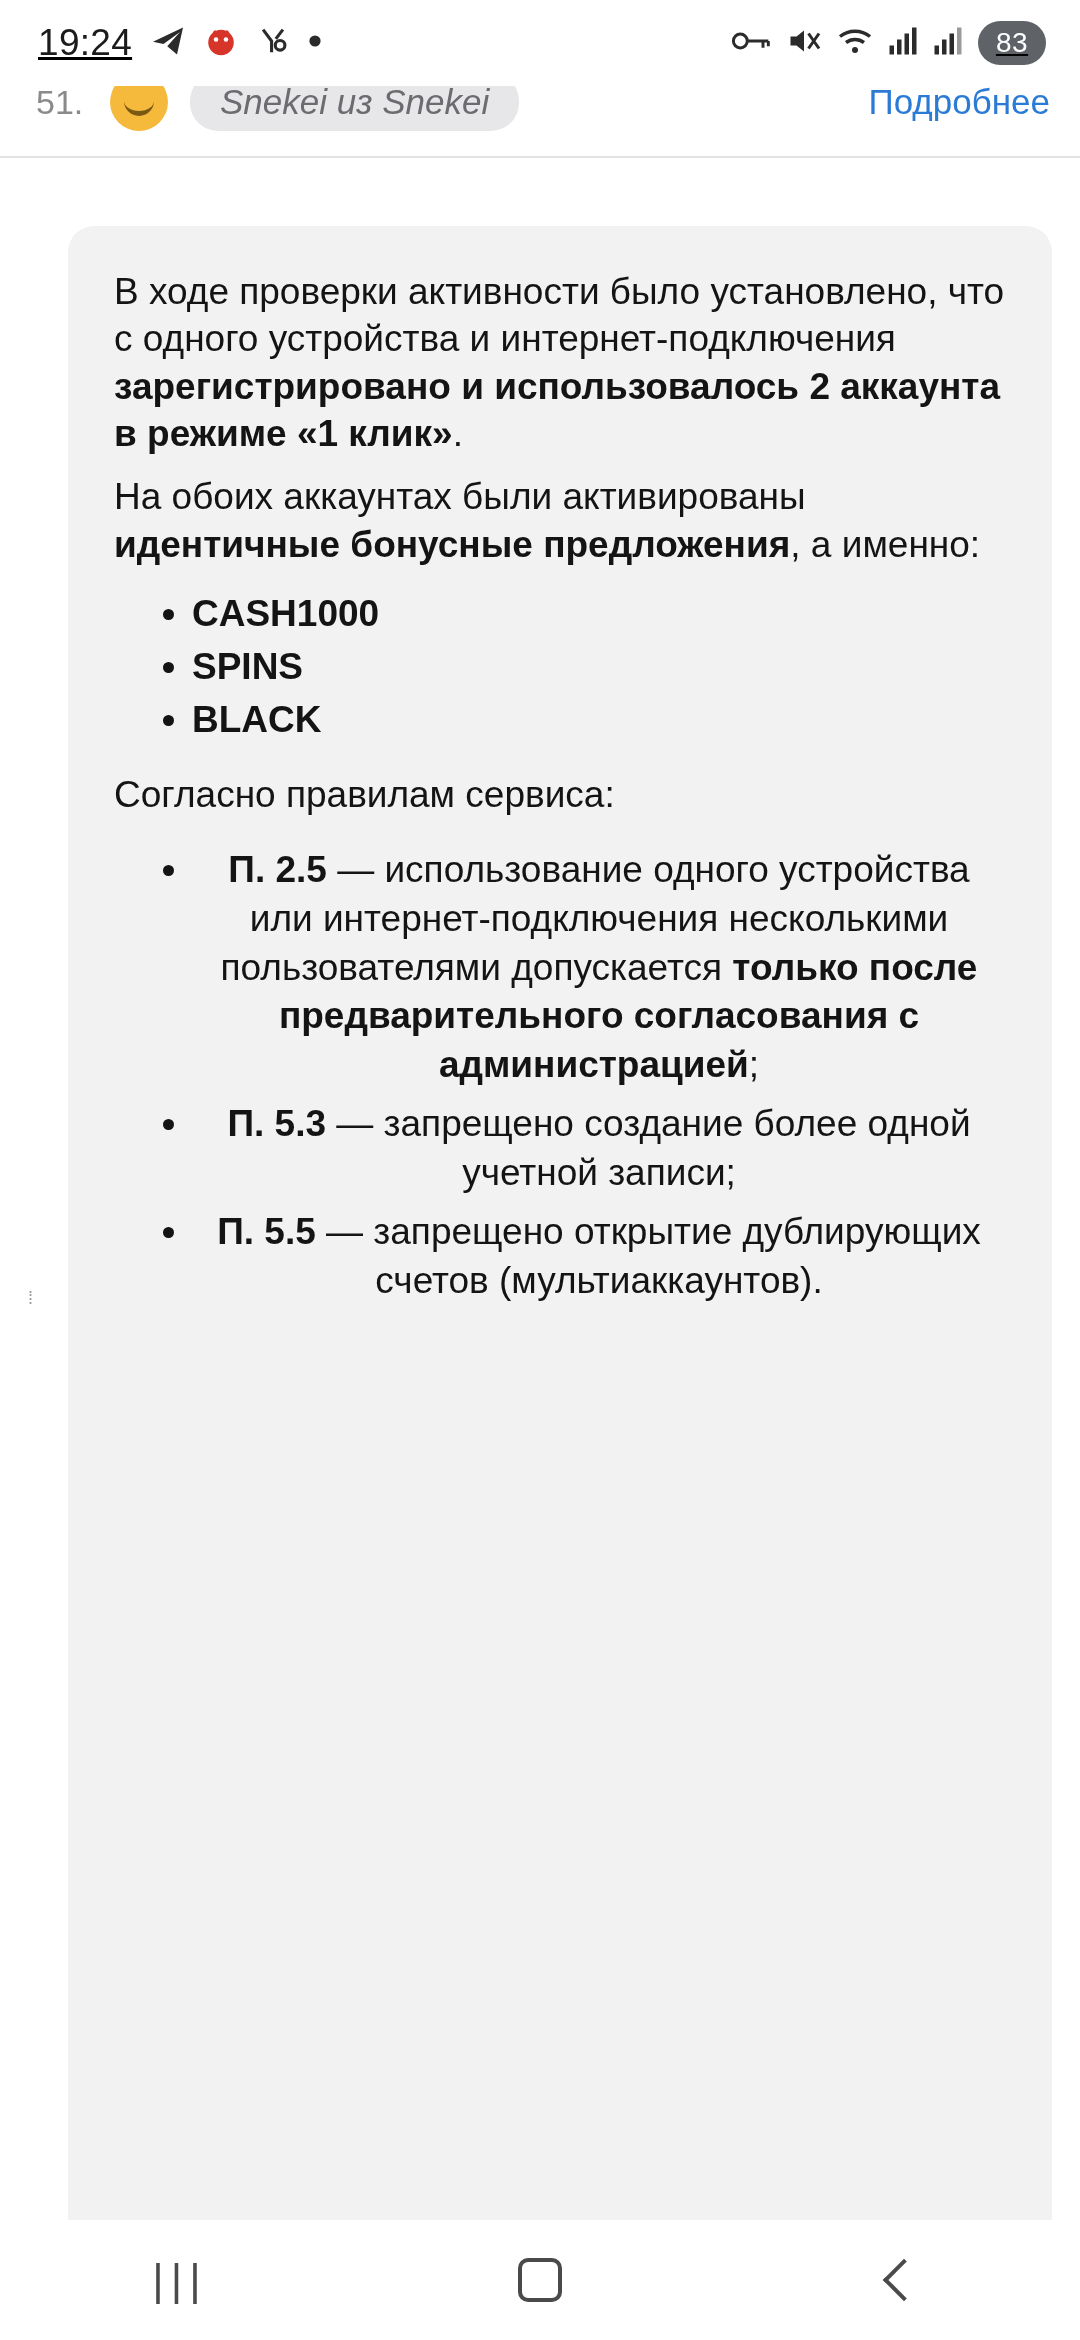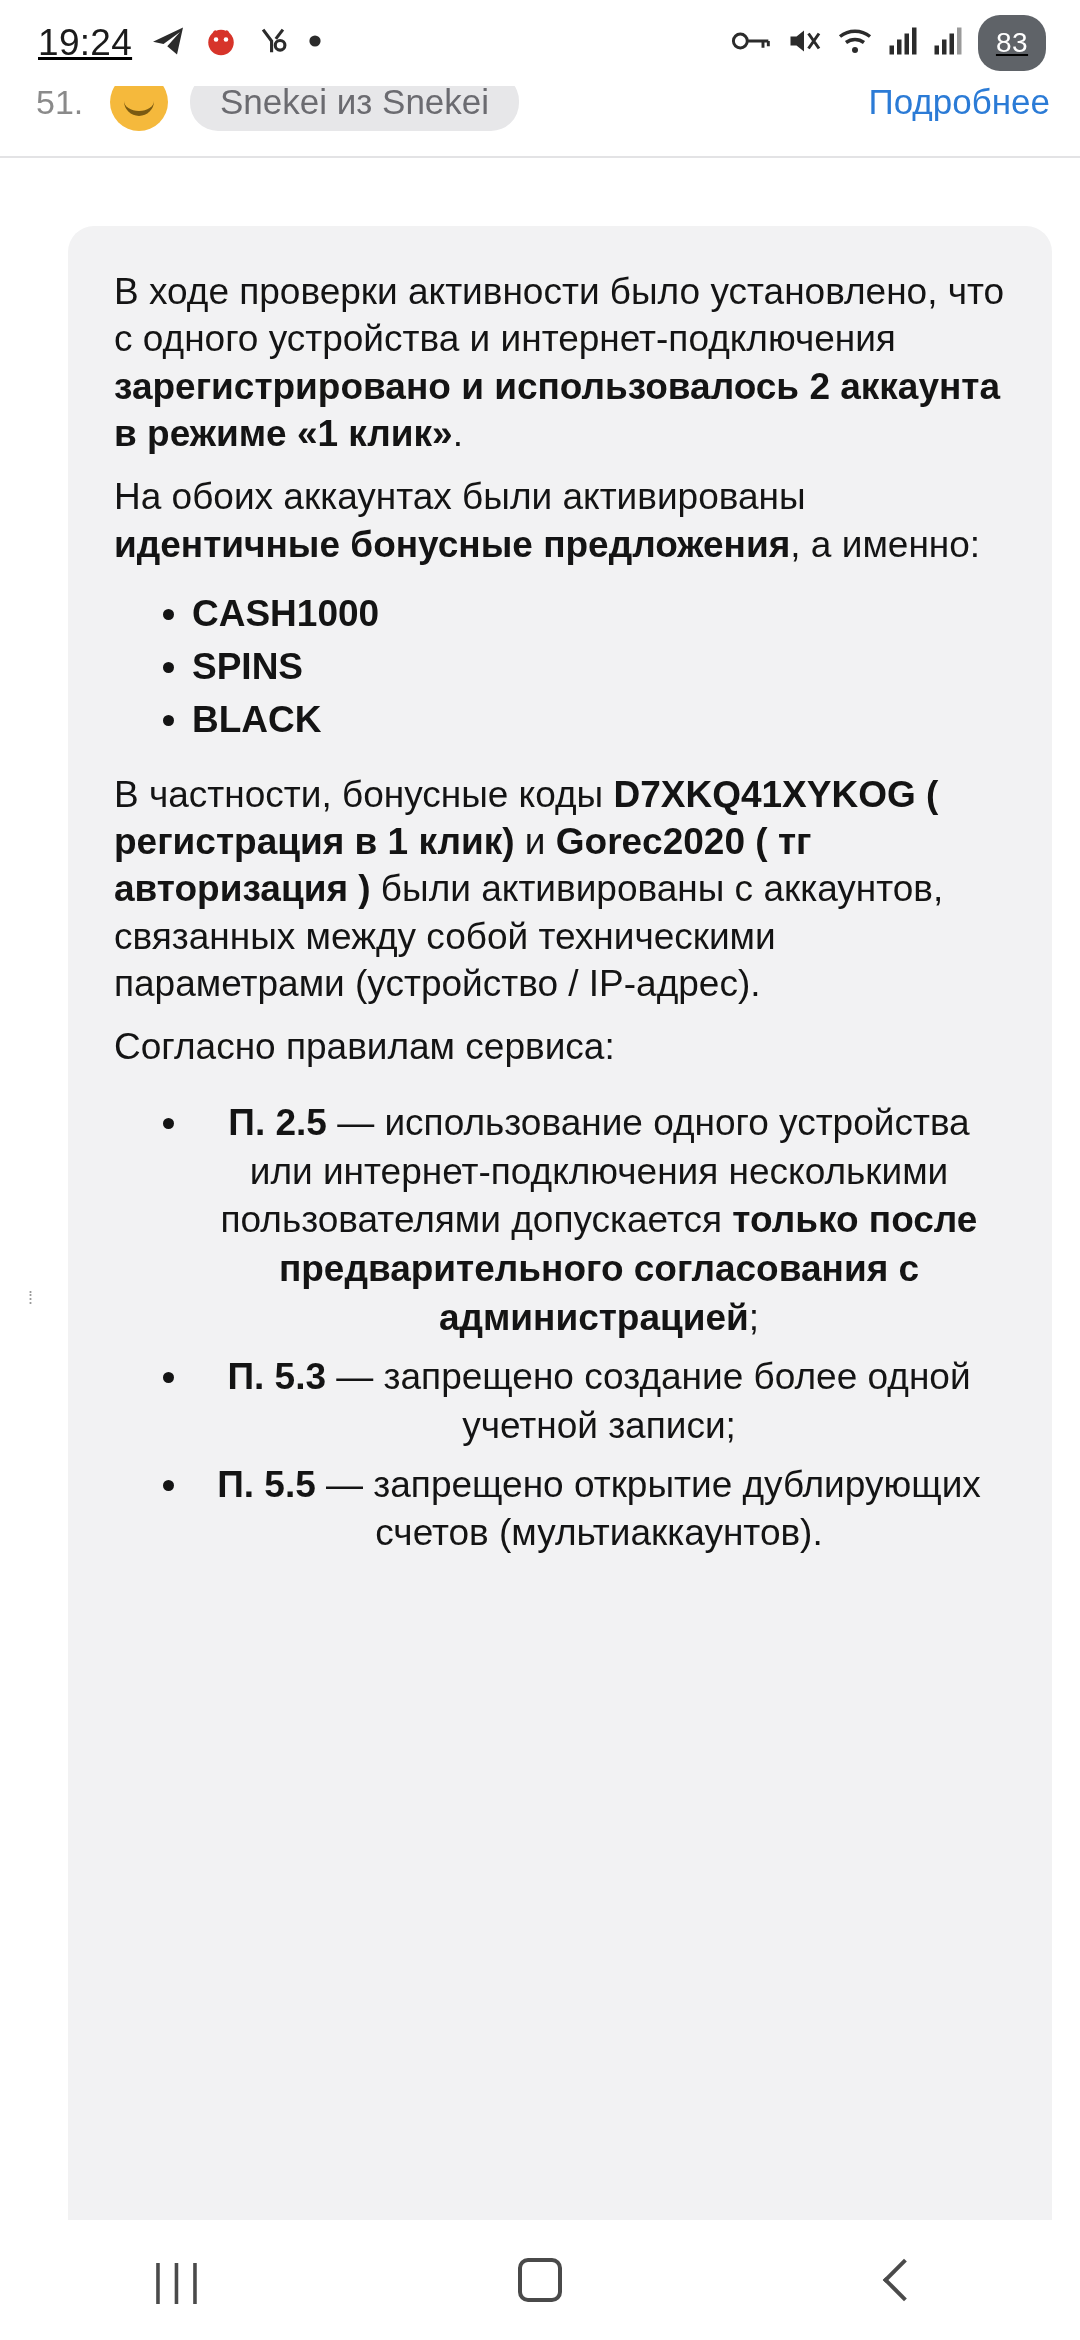--- a/index.html
+++ b/index.html
@@ -44,21 +44,21 @@
     font-family: "Liberation Sans", sans-serif;
   }
   .status-right {
     display: flex;
     align-items: center;
     gap: 15px;
   }
   .ic { display: block; }
   .battery-pill {
     min-width: 68px;
-    height: 56px;
+    height: 44px;
     border-radius: 22px;
     background: #5f6368;
     color: #ffffff;
     font-size: 28px;
     display: flex;
     align-items: center;
     justify-content: center;
     padding: 0 12px;
     letter-spacing: 0.5px;
   }
@@ -114,20 +114,21 @@
     border-radius: 0 0 18px 18px;
   }
   .chip {
     background: #e7e7e9;
     border-radius: 28px;
     padding: 9px 30px;
     font-size: 35px;
     color: #6b6b70;
     white-space: nowrap;
     overflow: hidden;
+    font-style: italic;
   }
   .more-link {
     font-size: 35px;
     color: #2b7bd6;
     white-space: nowrap;
     flex: 0 0 auto;
   }
   .divider {
     position: absolute;
     top: 70px;
@@ -318,23 +319,20 @@
       <p>
         <span>На обоих аккаунтах были активированы </span><b>идентичные бонусные предложения</b><span>, а именно:</span>
       </p>
 
       <ul>
         <li><b>CASH1000</b></li>
         <li><b>SPINS</b></li>
         <li><b>BLACK</b></li>
       </ul>
 
-      <p>
-        <span>В частности, бонусные коды </span><b>D7XKQ41XYKOG ( регистрация в 1 клик)</b><span> и </span><b>Gorec2020 ( тг авторизация )</b><span> были активированы с аккаунтов, связанных между собой техническими параметрами (устройство / IP-адрес).</span>
-      </p>
 
 
       <p>Согласно правилам сервиса:</p>
 
       <ul class="rules">
         <li>
           <b class="bullet-strong">П. 2.5</b><span> — использование одного устройства или интернет-подключения несколькими пользователями допускается </span><b>только после предварительного согласования с администрацией</b><span>;</span>
         </li>
         <li>
           <b class="bullet-strong">П. 5.3</b><span> — запрещено создание более одной учетной записи;</span>

